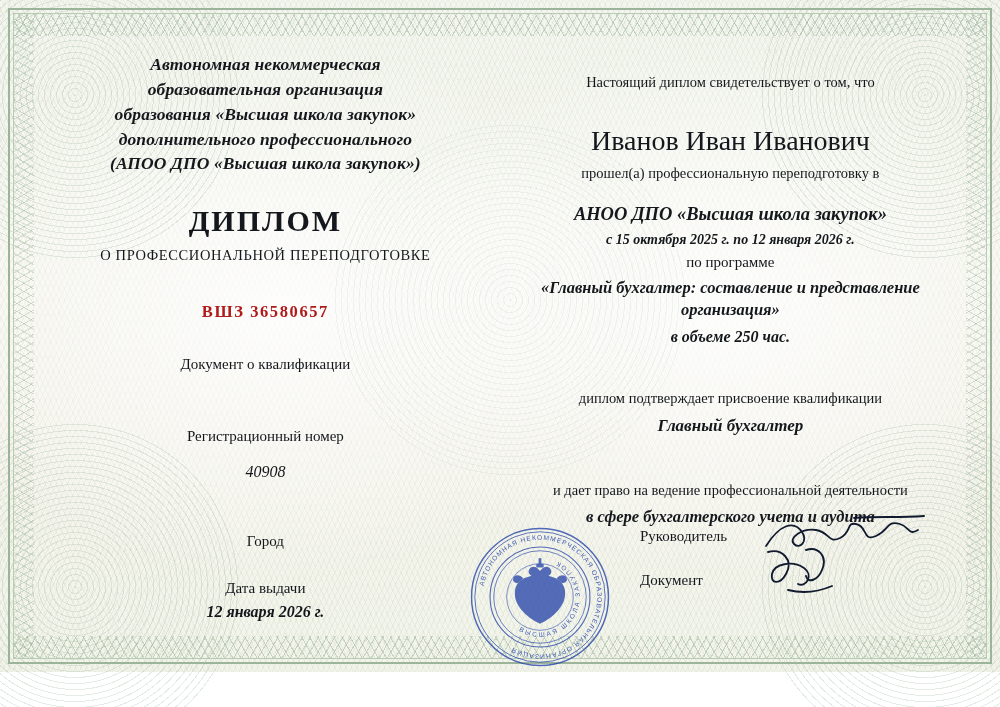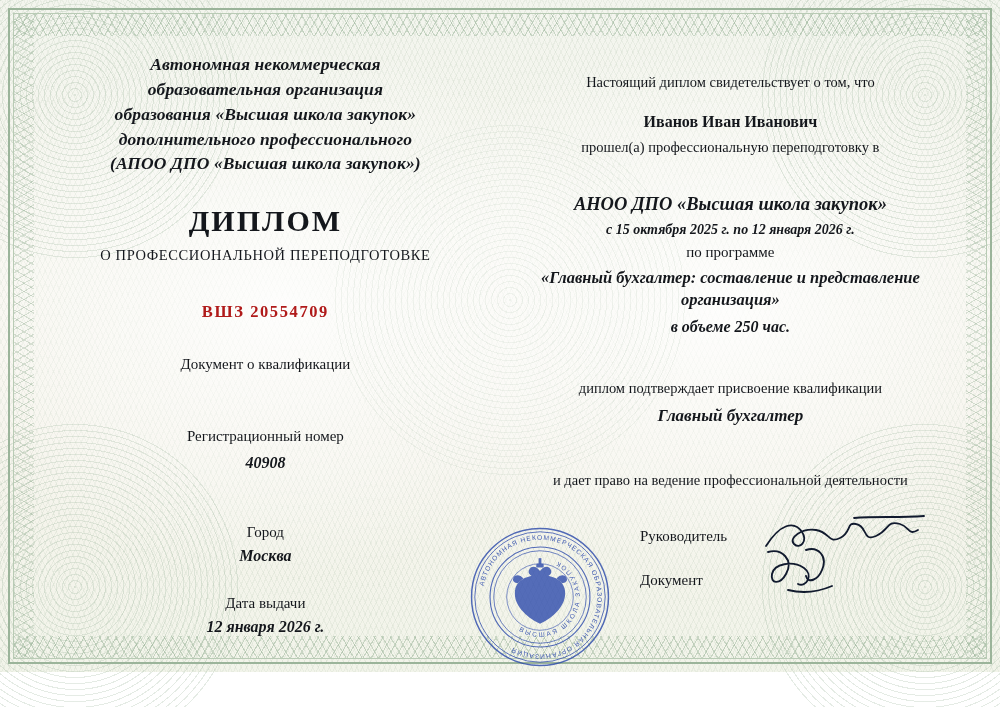--- a/index.html
+++ b/index.html
@@ -133,25 +133,25 @@
     font-size: 15px;
     color: #14171c;
     margin-top: 34px;
   }
   .reg-label {
     font-size: 15px;
     color: #14171c;
     margin-top: 55px;
   }
   .reg-value {
-    font-weight: bold;
+    font-weight: normal;
     font-style: italic;
     font-size: 16px;
     color: #14171c;
-    margin-top: 9px;
+    margin-top: 18px;
   }
   .city-label {
     font-size: 15px;
     color: #14171c;
     margin-top: 52px;
   }
   .city-value {
     font-weight: bold;
     font-style: italic;
     font-size: 16px;
@@ -171,36 +171,36 @@
     margin-top: 6px;
   }
 
   
   .r-intro {
     font-size: 14.5px;
     color: #14171c;
     margin-top: 22px;
   }
   .r-name {
-    font-weight: bold;
-    font-size: 16px;
-    color: #14171c;
-    margin-top: 22px;
+    font-weight: normal;
+    font-size: 28px;
+    color: #14171c;
+    margin-top: 34px;
   }
   .r-passed {
     font-size: 14.5px;
     color: #14171c;
     margin-top: 8px;
   }
   .r-org {
     font-weight: bold;
     font-style: italic;
     font-size: 18.5px;
     color: #14171c;
-    margin-top: 38px;
+    margin-top: 22px;
   }
   .r-period {
     font-weight: bold;
     font-style: italic;
     font-size: 14px;
     color: #14171c;
     margin-top: 7px;
   }
   .r-program-label {
     font-size: 15px;
@@ -310,29 +310,28 @@
         <div>Автономная некоммерческая</div>
         <div>образовательная организация</div>
         <div>образования «Высшая школа закупок»</div>
         <div>дополнительного профессионального</div>
         <div>(АПОО ДПО «Высшая школа закупок»)</div>
       </div>
 
       <div class="doc-title">ДИПЛОМ</div>
       <div class="doc-subtitle">О ПРОФЕССИОНАЛЬНОЙ ПЕРЕПОДГОТОВКЕ</div>
 
-      <div class="doc-number">ВШЗ 20554709</div>
+      <div class="doc-number">ВШЗ 36580657</div>
 
       <div class="qualification-doc">Документ о квалификации</div>
 
       <div class="reg-label">Регистрационный номер</div>
       <div class="reg-value">40908</div>
 
       <div class="city-label">Город</div>
-      <div class="city-value">Москва</div>
 
       <div class="date-label">Дата выдачи</div>
       <div class="date-value">12 января 2026 г.</div>
     </div>
 
     <div class="col col-right">
       <div class="r-intro">Настоящий диплом свидетельствует о том, что</div>
       <div class="r-name">Иванов Иван Иванович</div>
       <div class="r-passed">прошел(а) профессиональную переподготовку в</div>
       <div class="r-org">АНОО ДПО «Высшая школа закупок»</div>
@@ -341,20 +340,21 @@
       <div class="r-program">
         <span>«Главный бухгалтер: составление и представление</span><br>
         <span>организация»</span>
       </div>
       <div class="r-hours">в объеме 250 час.</div>
 
       <div class="r-qual-label">диплом подтверждает присвоение квалификации</div>
       <div class="r-qual">Главный бухгалтер</div>
 
       <div class="r-right-label">и дает право на ведение профессиональной деятельности</div>
+      <div class="r-sphere">в сфере бухгалтерского учета и аудита</div>
     </div>
   </div>
 
   <svg class="stamp" viewBox="0 0 160 160">
     <g fill="none" stroke="#2b49ab" stroke-width="1.6" opacity="0.92">
       <circle cx="80" cy="80" r="74"></circle>
       <circle cx="80" cy="80" r="70.5" stroke-width="1"></circle>
       <circle cx="80" cy="80" r="54" stroke-width="1.2"></circle>
       <circle cx="80" cy="80" r="50" stroke-width="0.9"></circle>
       <circle cx="80" cy="80" r="36" stroke-width="0.8"></circle>

